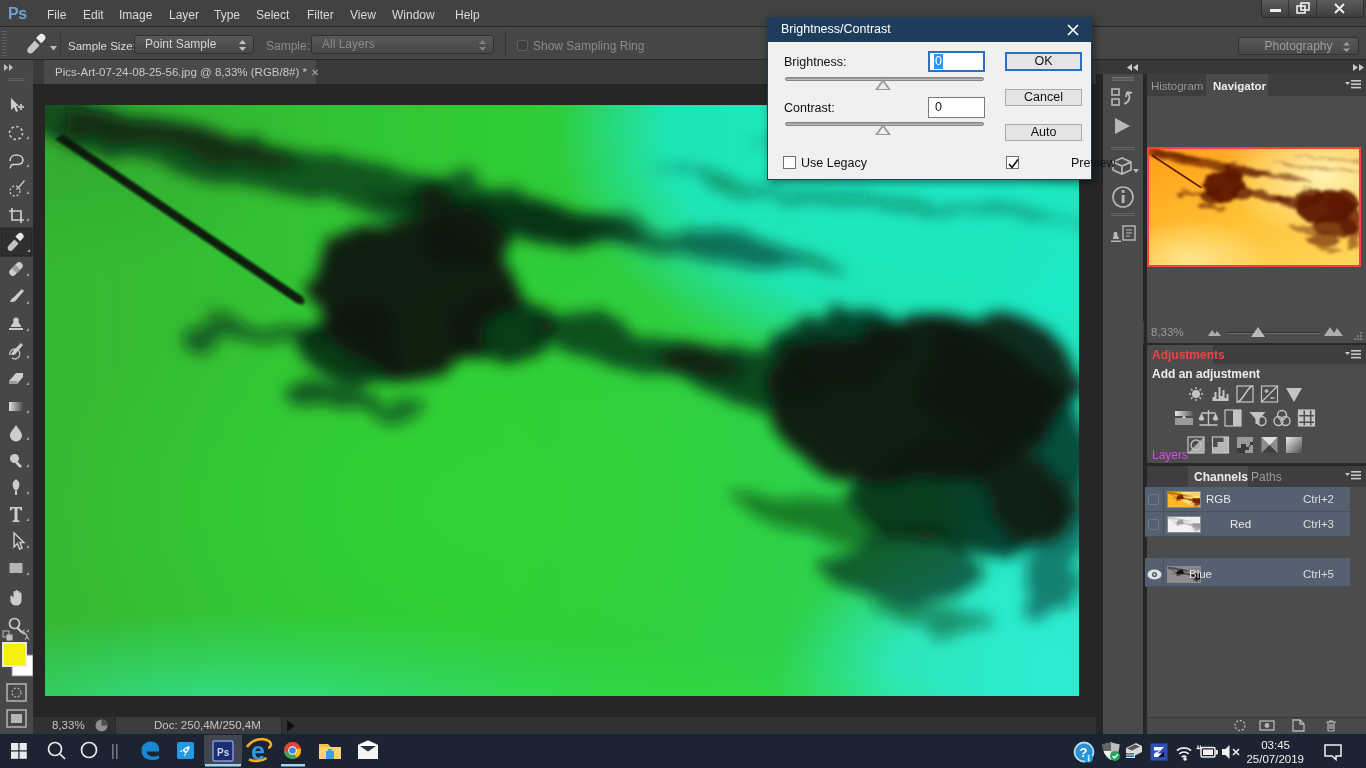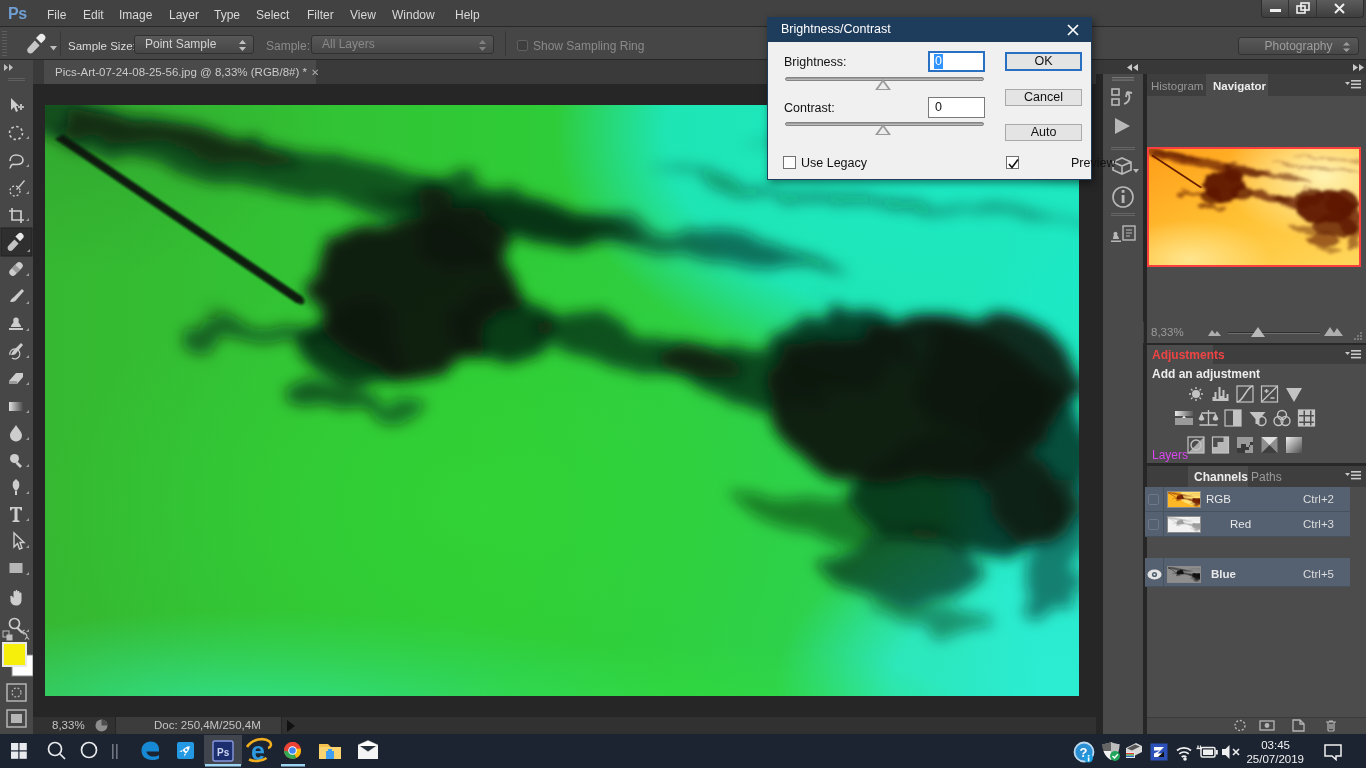--- a/index.html
+++ b/index.html
@@ -615,21 +615,21 @@
     <svg style="position:absolute; left:2px; top:7px;" width="15" height="11">
         <ellipse cx="7.5" cy="5.5" rx="7" ry="5" fill="#e3e3e3"></ellipse>
         <circle cx="7.5" cy="5.5" r="2.6" fill="#50606f"></circle>
         <circle cx="7.5" cy="5.5" r="1.1" fill="#e3e3e3"></circle>
       </svg>
     <div style="position:absolute; left:18px; top:0; width:1px; height:25px; background:#47525f;"></div>
     <div class="chthumb"><svg width="34" height="17" viewBox="0 0 1034 591" preserveAspectRatio="none">
           <rect width="1034" height="591" fill="#8e8e8e"></rect>
           <use href="#blobs" color="#111"></use>
         </svg></div>
-    <span class="chname" style="left:66px;font-weight:bold;">Blue</span>
+    <span class="chname" style="left:44px;">Blue</span>
       <span class="chkey" style="left:158px;">Ctrl+5</span>
   </div>
   <div class="abs" style="left:1147px; top:717px; width:219px; height:17px; background:#484848; border-top:1px solid #3a3a3a;"></div>
   <svg class="abs" style="left:1147px; top:717px;" width="219" height="17" viewBox="0 0 219 17">
     <g stroke="#b5b5b5" fill="none">
       <circle cx="93" cy="8.5" r="5" stroke-dasharray="2 1.8" stroke-width="1.4"></circle>
       <rect x="113" y="4" width="14" height="9" stroke-width="1.3"></rect>
         <circle cx="120" cy="8.5" r="2.4" fill="#b5b5b5" stroke="none"></circle>
       <path d="M146 3 h7 l4 4 v7 h-11 Z M153 3 v4 h4" stroke-width="1.3"></path>
       <path d="M179 5 h10 M181 5 v8 a1 1 0 0 0 1 1 h4 a1 1 0 0 0 1 -1 v-8 M182 4 h4 M183 7 v5 M185 7 v5" stroke-width="1.2"></path>

